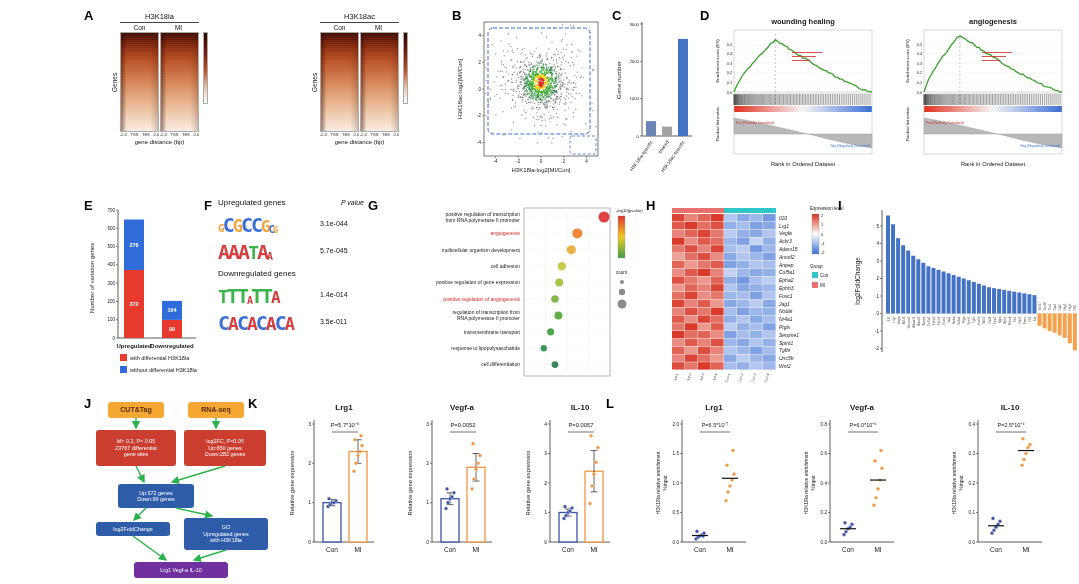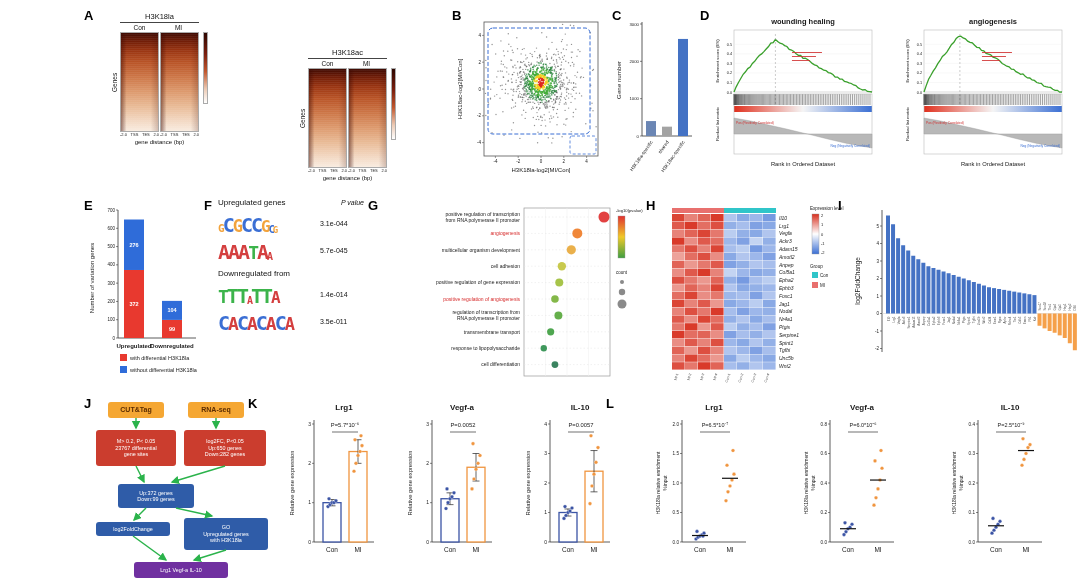--- a/index.html
+++ b/index.html
@@ -78,21 +78,21 @@
           </div>
           <div class="axtg">
             <span>-2.0</span>
             <span>TSS</span>
             <span>TES</span>
             <span>2.0</span>
           </div>
         </div>
         <div class="axlabel">gene distance (bp)</div>
       </div>
-      <div class="ablock" style="left: 200px; margin-top: 36px;">
+      <div class="ablock" style="left: 212px;">
         <div class="atitle">H3K18ac</div>
         <div class="acols">
           <span>Con</span>
           <span>MI</span>
         </div>
         <div class="arow">
           <div class="aylab">Genes</div>
           <div class="hm"></div>
           <div class="hm"></div>
           <div class="acbar"></div>
@@ -1492,21 +1492,21 @@
             <span style="font-size: 20px; color: rgb(212, 63, 63);">A</span>
             <span style="font-size: 20px; color: rgb(212, 63, 63);">A</span>
             <span style="font-size: 20px; color: rgb(212, 63, 63);">A</span>
             <span style="font-size: 18px; color: rgb(60, 180, 75);">T</span>
             <span style="font-size: 20px; color: rgb(212, 63, 63);">A</span>
             <span style="font-size: 10px; color: rgb(212, 63, 63);">A</span>
           </div>
           <div class="fp">5.7e-045</div>
         </div>
       </div>
-    <div class="fhead" style="margin-top:8px">Downregulated from</div>
+    <div class="fhead" style="margin-top:8px">Downregulated genes</div>
     <div id="fdown">
         <div class="frow">
           <div class="fseq">
             <span style="font-size: 18px; color: rgb(60, 180, 75);">T</span>
             <span style="font-size: 20px; color: rgb(60, 180, 75);">T</span>
             <span style="font-size: 20px; color: rgb(60, 180, 75);">T</span>
             <span style="font-size: 10px; color: rgb(212, 63, 63);">A</span>
             <span style="font-size: 20px; color: rgb(60, 180, 75);">T</span>
             <span style="font-size: 20px; color: rgb(60, 180, 75);">T</span>
             <span style="font-size: 16px; color: rgb(212, 63, 63);">A</span>

